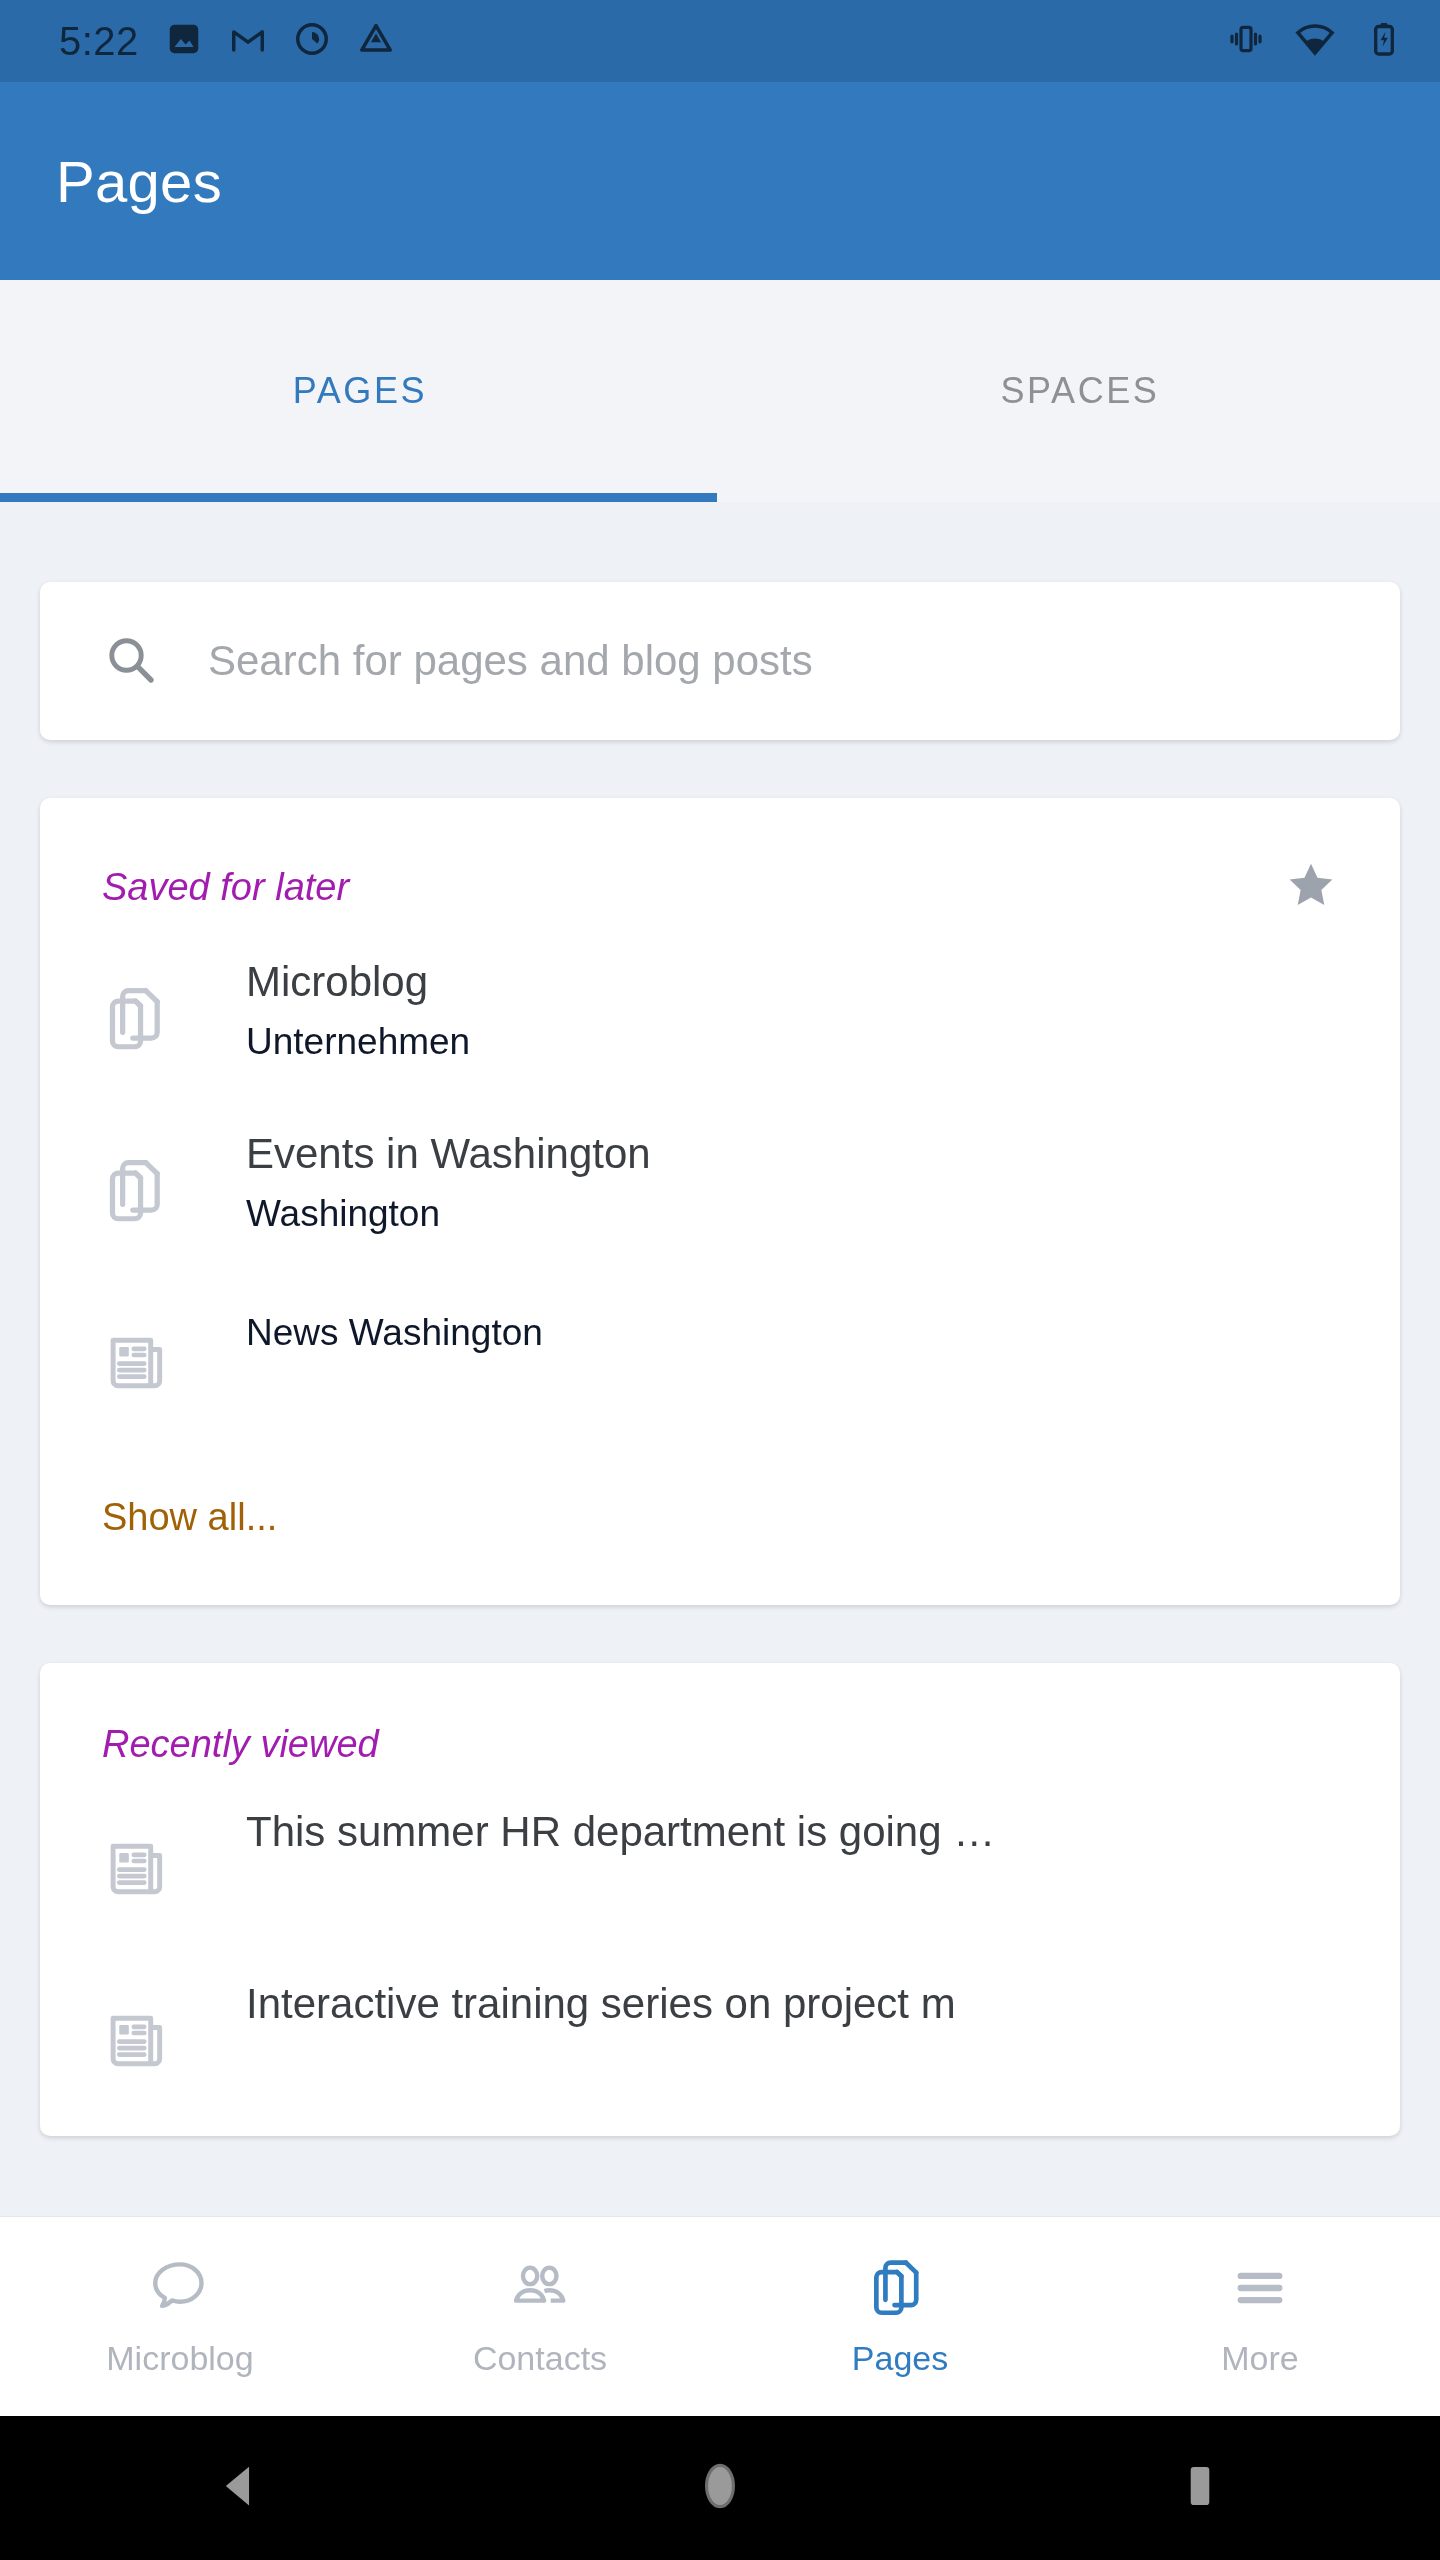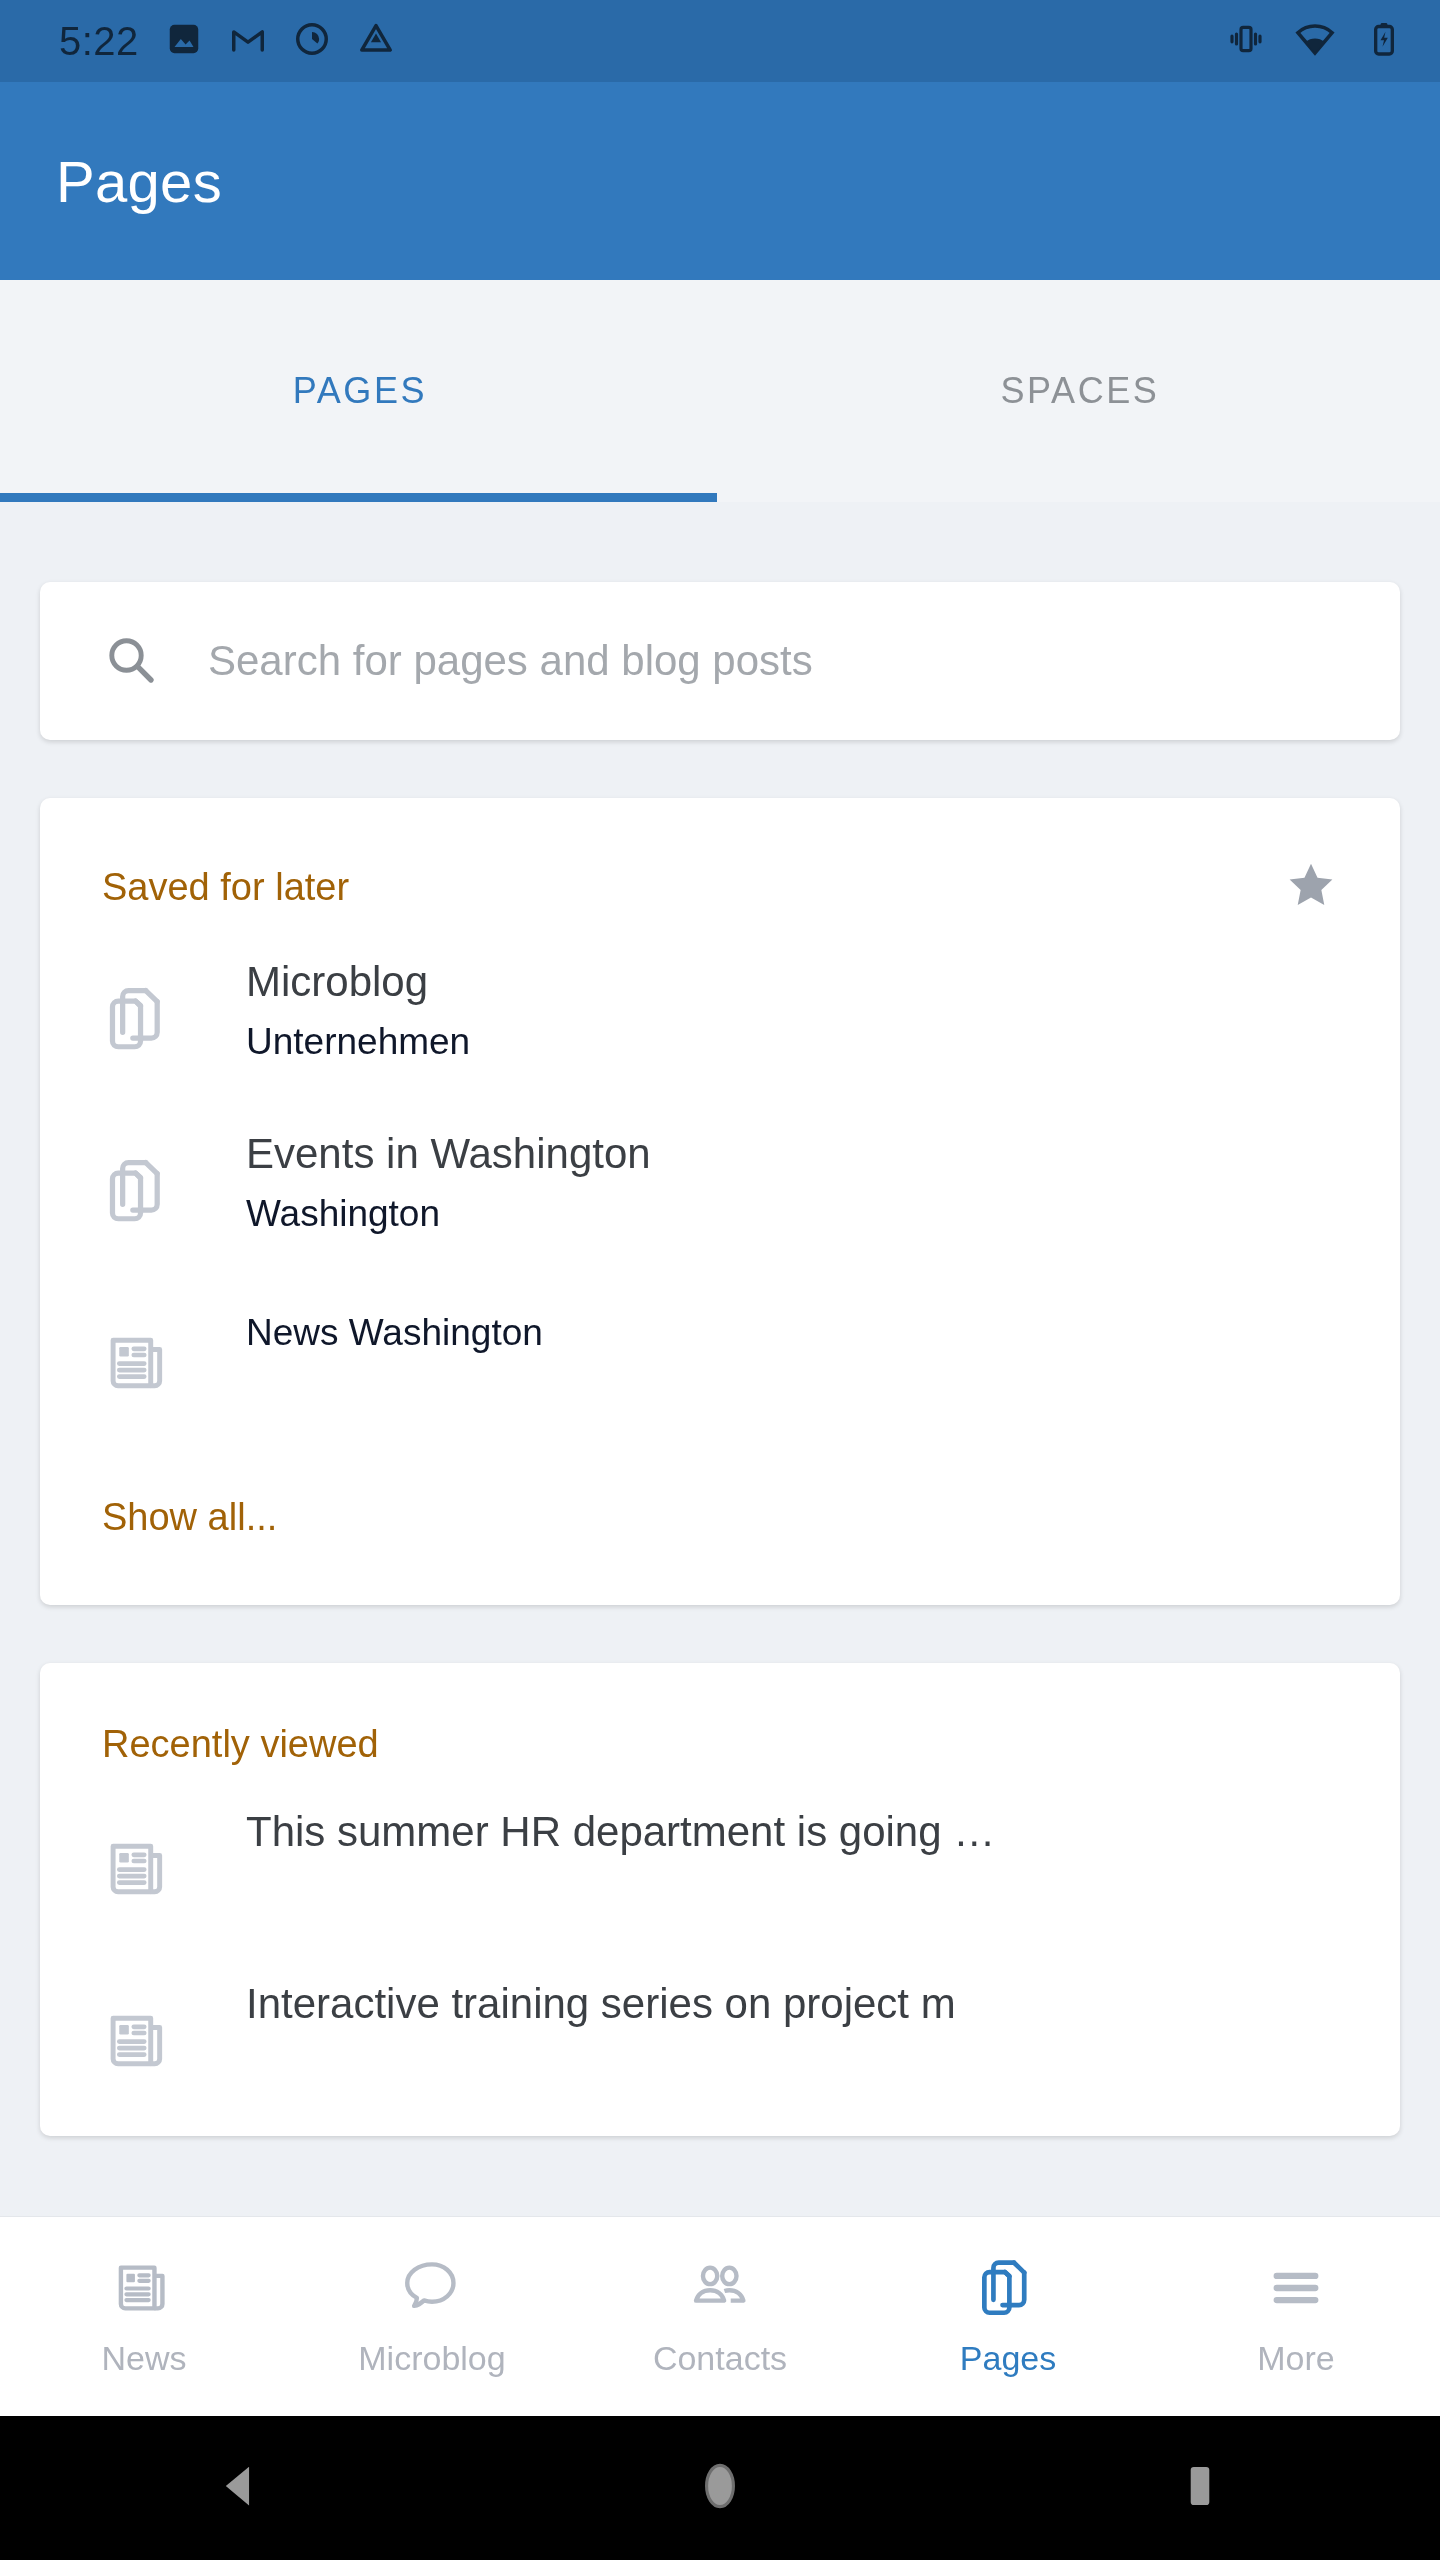--- a/index.html
+++ b/index.html
@@ -71,21 +71,21 @@
   .search-placeholder {
     font-size:42px; color:#a4a8ad; margin-left:50px; font-weight:400;
   }
 
   
   .section { margin-top:58px; padding-bottom:4px; }
   .section-head {
     display:flex; align-items:center; justify-content:space-between;
     padding:60px 62px 0 62px;
   }
-  .section-title { font-size:38px; color:#a16207; font-weight:400; }
+  .section-title { font-size:38px; color:#a21caf; font-weight:400;font-style:italic; }
 
   .rowlist { padding-top:22px; }
   .row {
     display:flex; align-items:flex-start;
     padding:18px 62px 18px 62px;
     min-height:172px;
   }
   .row-icon { width:92px; flex-shrink:0; padding-top:26px; }
   .row-text { flex:1; min-width:0; padding-left:52px; }
   .row-title {
@@ -299,31 +299,20 @@
           </div>
         </div>
 
       </div>
     </div>
 
   </div>
 
   <div class="bottomnav">
 
-    <div class="navitem inactive">
-      <span>
-        <svg width="66" height="66" viewBox="0 0 24 24">
-          <path d="M3.6 4.6h12.2v14.8H5.2a1.6 1.6 0 01-1.6-1.6z" fill="none" stroke="#b6bcc6" stroke-width="1.6" stroke-linejoin="round"></path>
-          <path d="M15.8 7.6h2.9v10.2a1.6 1.6 0 01-1.6 1.6h-1.3" fill="none" stroke="#b6bcc6" stroke-width="1.6" stroke-linejoin="round"></path>
-          <rect x="5.6" y="6.8" width="3.1" height="3.1" rx="0.4" fill="#b6bcc6"></rect>
-          <path d="M10.3 7.4h3.4M10.3 9.4h3.4M5.6 12.2h8.1M5.6 14.3h8.1M5.6 16.4h8.1" stroke="#b6bcc6" stroke-width="1.5" stroke-linecap="round"></path>
-        </svg>
-      </span>
-      <span class="nav-label">News</span>
-    </div>
 
     <div class="navitem inactive">
       <span>
         <svg width="66" height="66" viewBox="0 0 24 24">
           <path d="M12 3.4c4.3 0 7.8 3 7.8 6.8s-3.5 6.8-7.8 6.8c-1 0-2-.2-2.9-.5-1 1-2.3 1.8-3.6 2 .6-.9 1-2 1-2.9C4.3 14.4 3 12.3 3 10.2 3 6.4 7.1 3.4 12 3.4z" fill="none" stroke="#b6bcc6" stroke-width="1.6" stroke-linejoin="round" stroke-linecap="round"></path>
         </svg>
       </span>
       <span class="nav-label">Microblog</span>
     </div>
 

